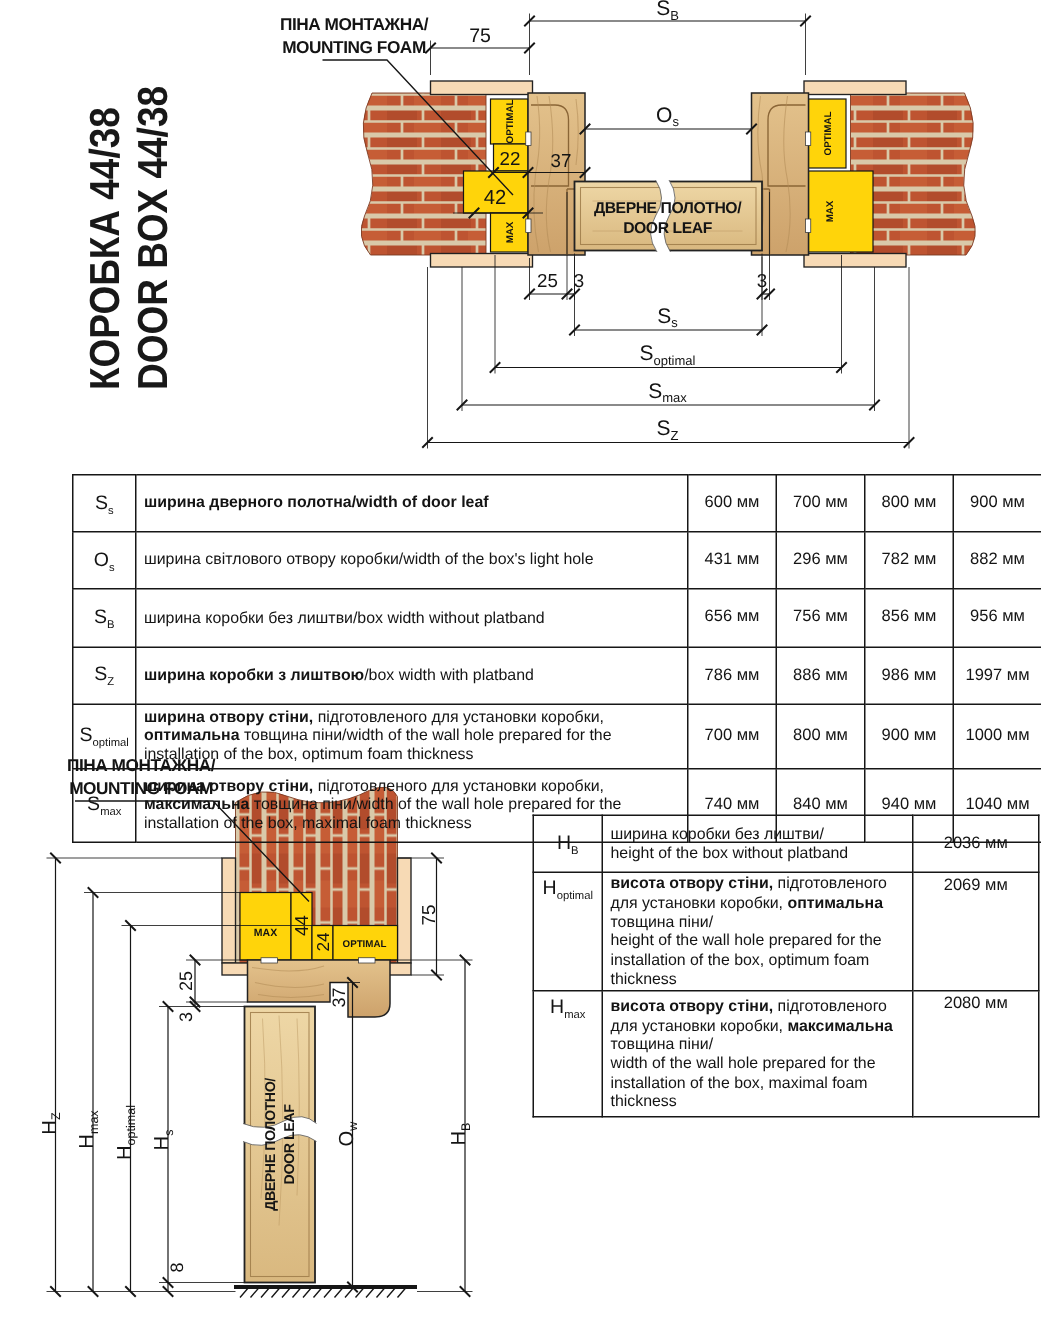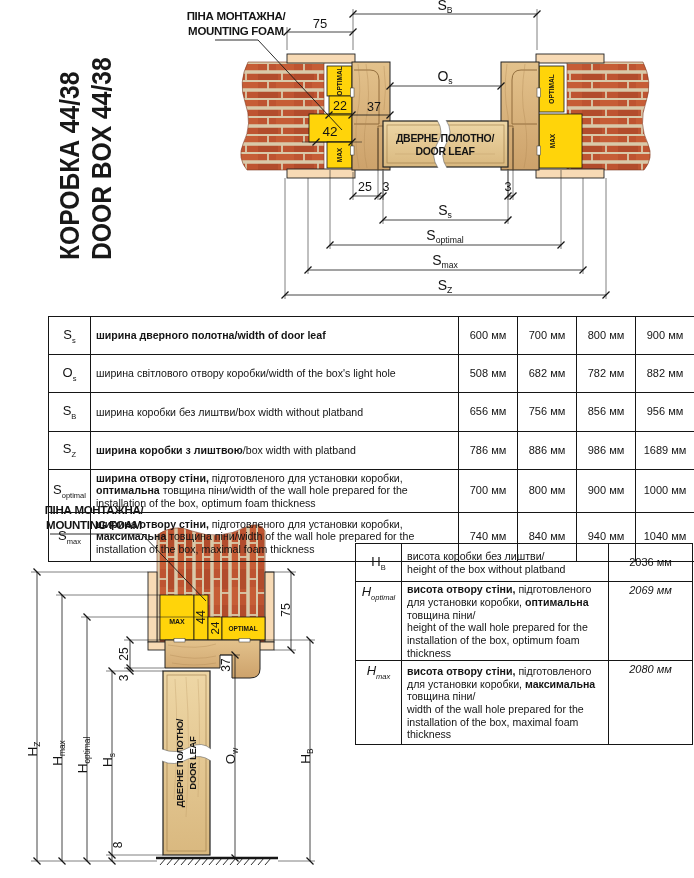--- a/index.html
+++ b/index.html
@@ -10,21 +10,21 @@
   #title{position:absolute;left:54px;top:260px;transform-origin:0 0;
          transform:rotate(-90deg) scaleX(.88);width:215px;font-weight:800;
          font-size:28px;line-height:1.14;letter-spacing:0;color:#181818;white-space:nowrap;}
   table{border-collapse:collapse;table-layout:fixed;color:#141414;}
   td{border:1px solid #161616;padding:1px 5px;line-height:1.2;font-size:10.6px;vertical-align:middle;}
   #size-table{position:absolute;left:48px;top:316px;width:646px;}
   #height-table{position:absolute;left:355px;top:543px;width:337px;}
   td.sym{text-align:center;font-size:13px;padding:1px 1px;}
   td.sym sub{font-size:7.5px;}
   td.val{text-align:center;font-size:11px;padding:12px 2px;white-space:nowrap;margin-left:20px;}
-  td.vtop{vertical-align:top;padding-top:2px;font-style:italic;}
+  td.vtop{vertical-align:top;padding-top:2px;}
   b{font-weight:700;text-align:right;}
 </style>
 </head>
 <body>
 
 <div id="page">
 
   <div id="title">
     <div>КОРОБКА 44/38</div>
     <div>DOOR BOX 44/38</div>
@@ -250,40 +250,40 @@
           <td class="sym">S<sub>s</sub></td>
           <td class="desc"><b>ширина дверного полотна/width of door leaf</b></td>
           <td class="val">600 мм</td>
           <td class="val">700 мм</td>
           <td class="val">800 мм</td>
           <td class="val">900 мм</td>
         </tr>
         <tr style="height: 17px;">
           <td class="sym">O<sub>s</sub></td>
           <td class="desc"><span>ширина світлового отвору коробки/width of the box's light hole</span></td>
-          <td class="val">508 мм</td>
-          <td class="val">682 мм</td>
+          <td class="val">431 мм</td>
+          <td class="val">296 мм</td>
           <td class="val">782 мм</td>
           <td class="val">882 мм</td>
         </tr>
         <tr style="height: 17px;">
           <td class="sym">S<sub>B</sub></td>
           <td class="desc"><span>ширина коробки без лиштви/box width without platband</span></td>
           <td class="val">656 мм</td>
           <td class="val">756 мм</td>
           <td class="val">856 мм</td>
           <td class="val">956 мм</td>
         </tr>
         <tr style="height: 17px;">
           <td class="sym">S<sub>Z</sub></td>
           <td class="desc"><b>ширина коробки з лиштвою</b><span>/box width with platband</span></td>
           <td class="val">786 мм</td>
           <td class="val">886 мм</td>
           <td class="val">986 мм</td>
-          <td class="val">1689 мм</td>
+          <td class="val">1997 мм</td>
         </tr>
         <tr style="height: 43px;">
           <td class="sym">S<sub>optimal</sub></td>
           <td class="desc"><b>ширина отвору стіни,</b><span> підготовленого для установки коробки, </span><b>оптимальна</b><span> товщина піни/width of the wall hole prepared for the installation of the box, optimum foam thickness</span></td>
           <td class="val">700 мм</td>
           <td class="val">800 мм</td>
           <td class="val">900 мм</td>
           <td class="val">1000 мм</td>
         </tr>
         <tr style="height: 49px;">
@@ -299,21 +299,21 @@
 
   <table id="height-table">
     <colgroup>
         <col style="width:46px">
         <col style="width:207px">
         <col style="width:84px">
       </colgroup>
     <tbody id="height-tbody">
         <tr style="height: 31px;">
           <td class="sym">H<sub>B</sub></td>
-          <td class="desc"><span>висота коробки без лиштви/</span><br><span>height of the box without platband</span></td>
+          <td class="desc"><span>ширина коробки без лиштви/</span><br><span>height of the box without platband</span></td>
           <td class="val">2036 мм</td>
         </tr>
         <tr style="height: 75px;">
           <td class="sym vtop">H<sub>optimal</sub></td>
           <td class="desc"><b>висота отвору стіни,</b><span> підготовленого для установки коробки, </span><b>оптимальна</b><span> товщина піни/</span><br><span>height of the wall hole prepared for the installation of the box, optimum foam thickness</span></td>
           <td class="val vtop">2069 мм</td>
         </tr>
         <tr style="height: 84px;">
           <td class="sym vtop">H<sub>max</sub></td>
           <td class="desc"><b>висота отвору стіни,</b><span> підготовленого для установки коробки, </span><b>максимальна</b><span> товщина піни/</span><br><span>width of the wall hole prepared for the installation of the box, maximal foam thickness</span></td>

